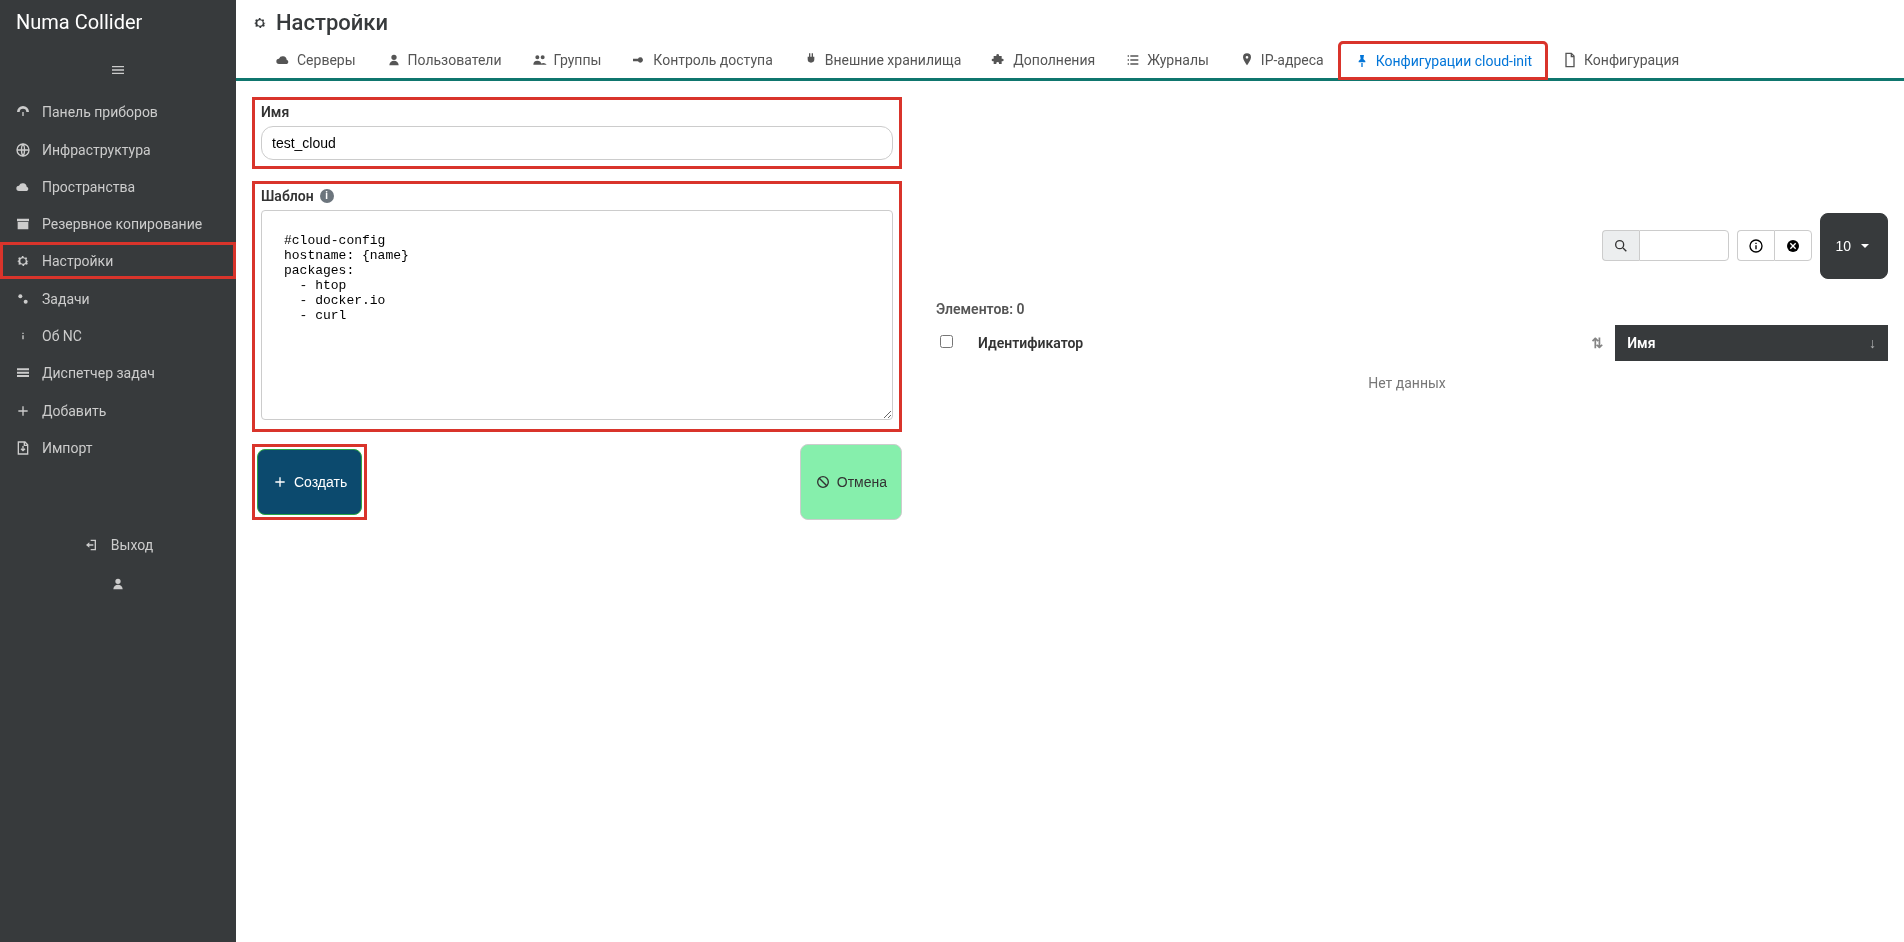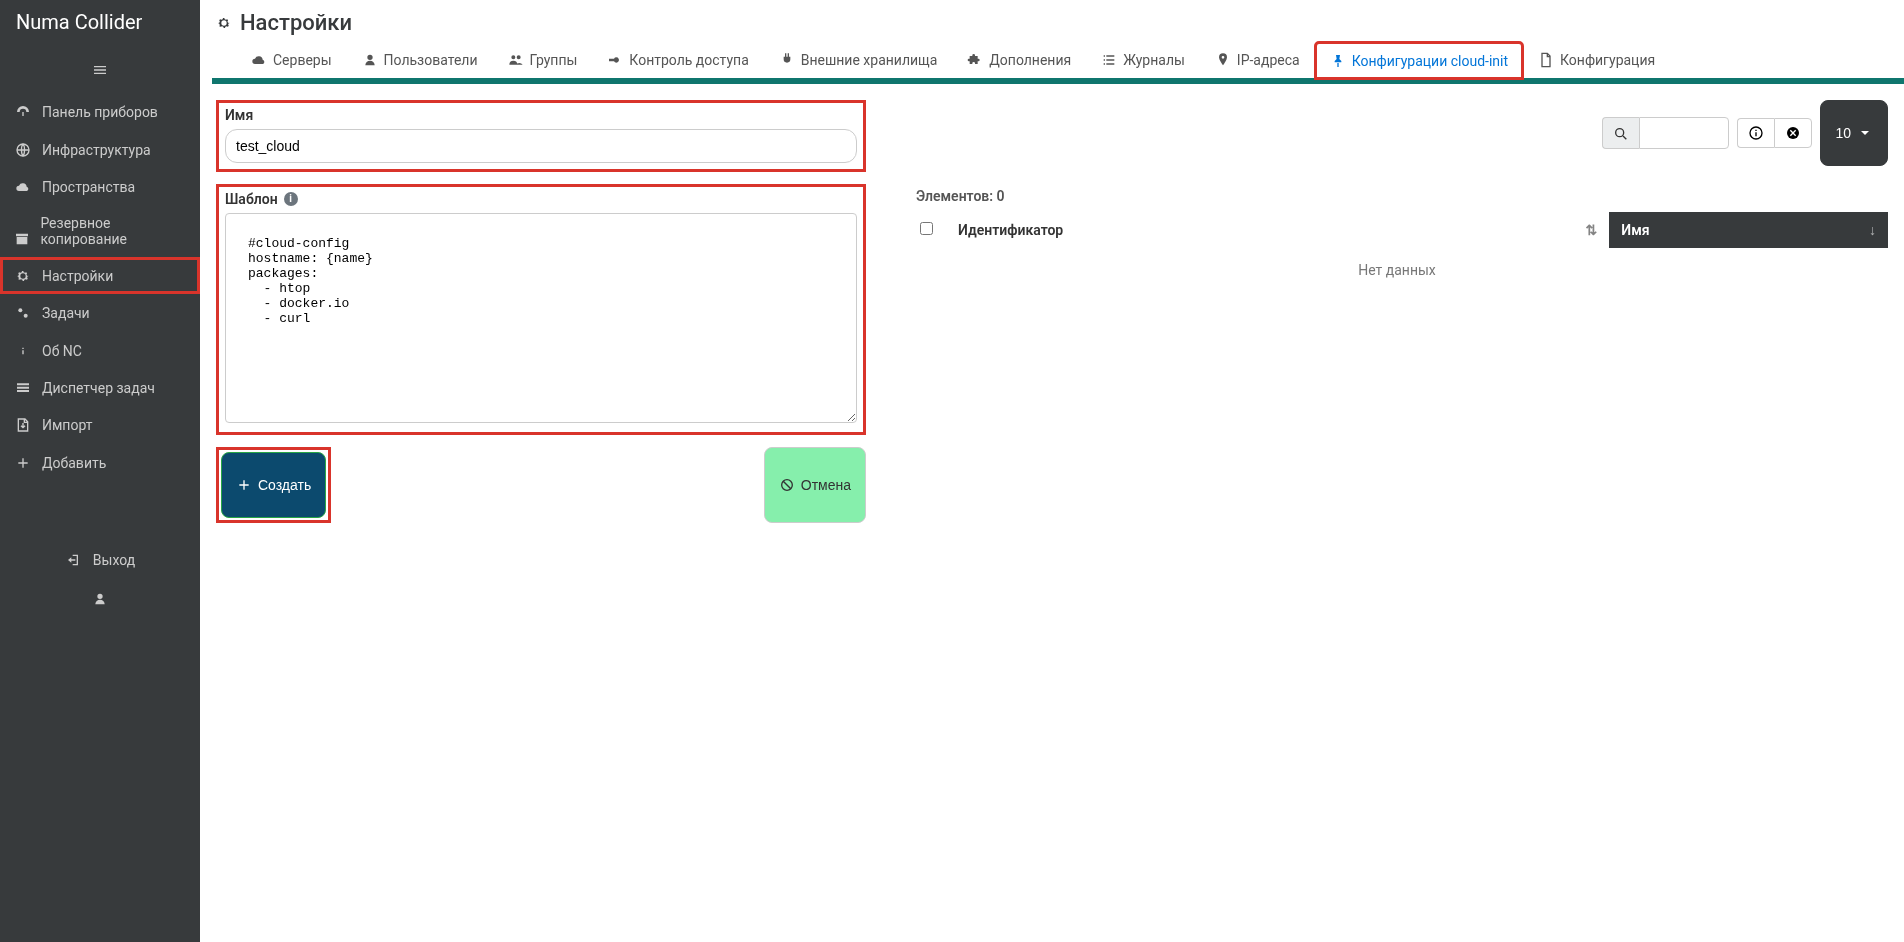--- a/index.html
+++ b/index.html
@@ -1,32 +1,32 @@
 <!DOCTYPE html>
 <html><head>
 <meta charset="utf-8">
 <style>
 * { box-sizing: border-box; margin: 0; padding: 0; }
 body { font-family: -apple-system, BlinkMacSystemFont, "Segoe UI", Roboto, "Helvetica Neue", Arial, sans-serif; font-size: 14px; color: #333; background: #fff; }
 .layout { display: flex; min-height: 100vh; }
-.sidebar { width: 200px; background: #373a3c; color: #ccc; flex-shrink: 0; }
+.sidebar { width: 236px; background: #373a3c; color: #ccc; flex-shrink: 0; }
 .brand { color: #fff; font-size: 20px; padding: 10px 16px; font-weight: 400; }
 .menu-toggle { text-align: center; padding: 14px 0; color: #ccc; font-size: 18px; cursor: pointer; }
 .nav-item { padding: 10px 14px; display: flex; align-items: flex-end; gap: 10px; cursor: pointer; color: #ccc; }
 .nav-item.active { outline: 3px solid #d9342b; outline-offset: -3px; }
 .nav-item .icon { width: 18px; text-align: center; font-size: 14px; }
 .sidebar-bottom { margin-top: 60px; text-align: center; }
 .sidebar-bottom .nav-item { justify-content: center; }
 .user-icon { text-align: center; padding: 10px; color: #ccc; font-size: 16px; }
 .main { flex: 1; padding: 0; }
 .page-header { display: flex; align-items: center; gap: 8px; padding: 10px 16px 6px; font-size: 22px; font-weight: 500; color: #373a3c; }
-.tabs { display: flex; flex-wrap: wrap; border-bottom: 6px solid #0f766e; padding: 0 24px; gap: 0; margin-left: 12px; }
+.tabs { display: flex; flex-wrap: wrap; border-bottom: 3px solid #0f766e; padding: 0 24px; gap: 0; }
 .tab { padding: 10px 14px; display: flex; align-items: center; gap: 6px; cursor: pointer; color: #555; border: 1px solid transparent; border-bottom: none; border-radius: 4px 4px 0 0; }
 .tab.active { color: #0275d8; border-color: #ddd; background: #fff; position: relative; top: 1px; outline: 3px solid #d9342b; outline-offset: -2px; }
-.content { display: flex; gap: 40px; padding: 16px; align-items: flex-start; }
+.content { display: flex; gap: 24px; padding: 16px; align-items: center; }
 .form-col { flex: 0 0 650px; }
 .list-col { flex: 1; }
 .form-group { margin-bottom: 12px; }
 .form-group.highlighted { border: 3px solid #d9342b; padding: 4px 6px 6px; }
 .label { font-weight: 600; margin-bottom: 6px; display: flex; align-items: center; gap: 6px; }
 .input { width: 100%; padding: 8px 10px; border: 1px solid #ccc; border-radius: 12px; font-size: 14px; }
 .textarea { width: 100%; padding: 22px; border: 1px solid #ccc; border-radius: 4px; font-family: "Courier New", monospace; font-size: 13px; resize: vertical; min-height: 210px; }
 .btn { display: inline-flex; align-items: center; gap: 6px; padding: 24px 14px; border-radius: 8px; border: 1px solid transparent; cursor: pointer; font-size: 14px; }
 .btn-success { background: #0c4a6e; color: #fff; border-color: #28a745; }
 .btn-outline { background: #86efac; border-color: #ccc; color: #333; }
@@ -109,29 +109,29 @@
         <span>Об NC</span>
       </div>
       <div class="nav-item">
         <span class="icon"><svg viewBox="0 0 24 24">
               <path d="M3 5h18v3H3zm0 5h18v3H3zm0 5h18v3H3z"></path>
             </svg></span>
         <span>Диспетчер задач</span>
       </div>
       <div class="nav-item">
         <span class="icon"><svg viewBox="0 0 24 24">
+              <path d="M11 5h2v14h-2zM5 11h14v2H5z"></path>
+            </svg></span>
+        <span>Добавить</span>
+      </div>
+      <div class="nav-item">
+        <span class="icon"><svg viewBox="0 0 24 24">
               <path d="M5 3h10l4 4v14H5zm9 1v4h4M9 13l3 3 3-3m-3 3V9" fill="none" stroke="currentColor" stroke-width="2"></path>
             </svg></span>
         <span>Импорт</span>
-      </div>
-      <div class="nav-item">
-        <span class="icon"><svg viewBox="0 0 24 24">
-              <path d="M11 5h2v14h-2zM5 11h14v2H5z"></path>
-            </svg></span>
-        <span>Добавить</span>
       </div>
     </nav>
     <div class="sidebar-bottom">
       <div class="nav-item">
         <span class="icon"><svg viewBox="0 0 24 24">
               <path d="M10 4h8v16h-8v-2h6V6h-6zM3 12l5-4v3h6v2H8v3z"></path>
             </svg></span>
         <span>Выход</span>
       </div>
       <div class="user-icon">

